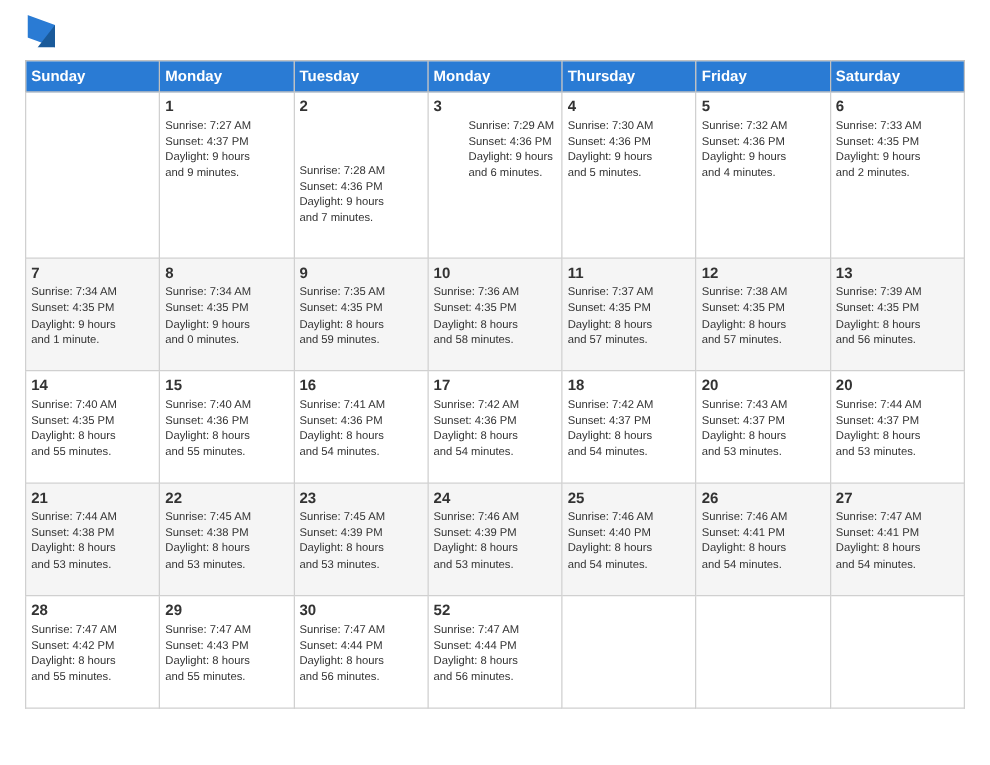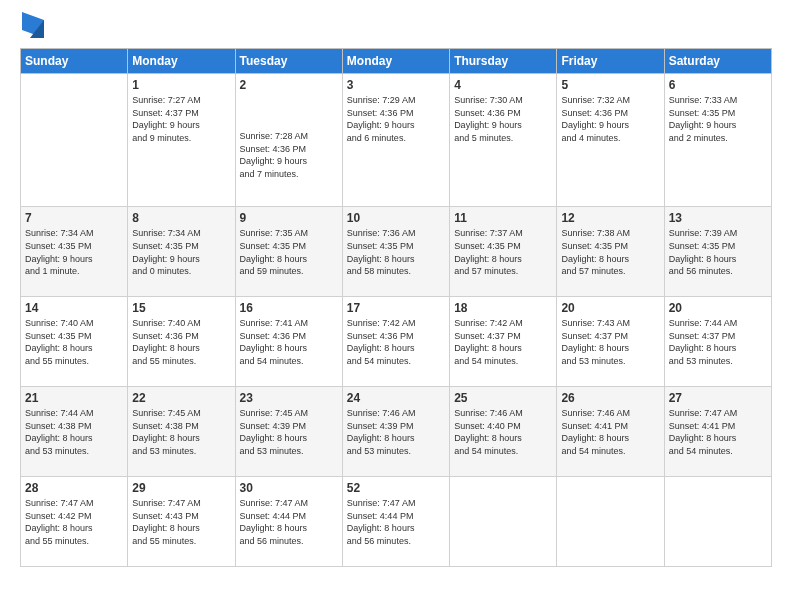--- a/index.html
+++ b/index.html
@@ -142,21 +142,21 @@
           </td>
           <td>
             <span class="day-number">2</span>
             <div class="day-info" style="white-space: pre-line; margin-top: 38px;">Sunrise: 7:28 AM
 Sunset: 4:36 PM
 Daylight: 9 hours
 and 7 minutes.</div>
           </td>
           <td>
             <span class="day-number">3</span>
-            <div class="day-info" style="white-space: pre-line;">Sunrise: 7:29 AM
+            <div class="day-info" style="white-space: pre-line; margin-left: 28px;">Sunrise: 7:29 AM
 Sunset: 4:36 PM
 Daylight: 9 hours
 and 6 minutes.</div>
           </td>
           <td>
             <span class="day-number">4</span>
             <div class="day-info" style="white-space: pre-line;">Sunrise: 7:30 AM
 Sunset: 4:36 PM
 Daylight: 9 hours
 and 5 minutes.</div>

